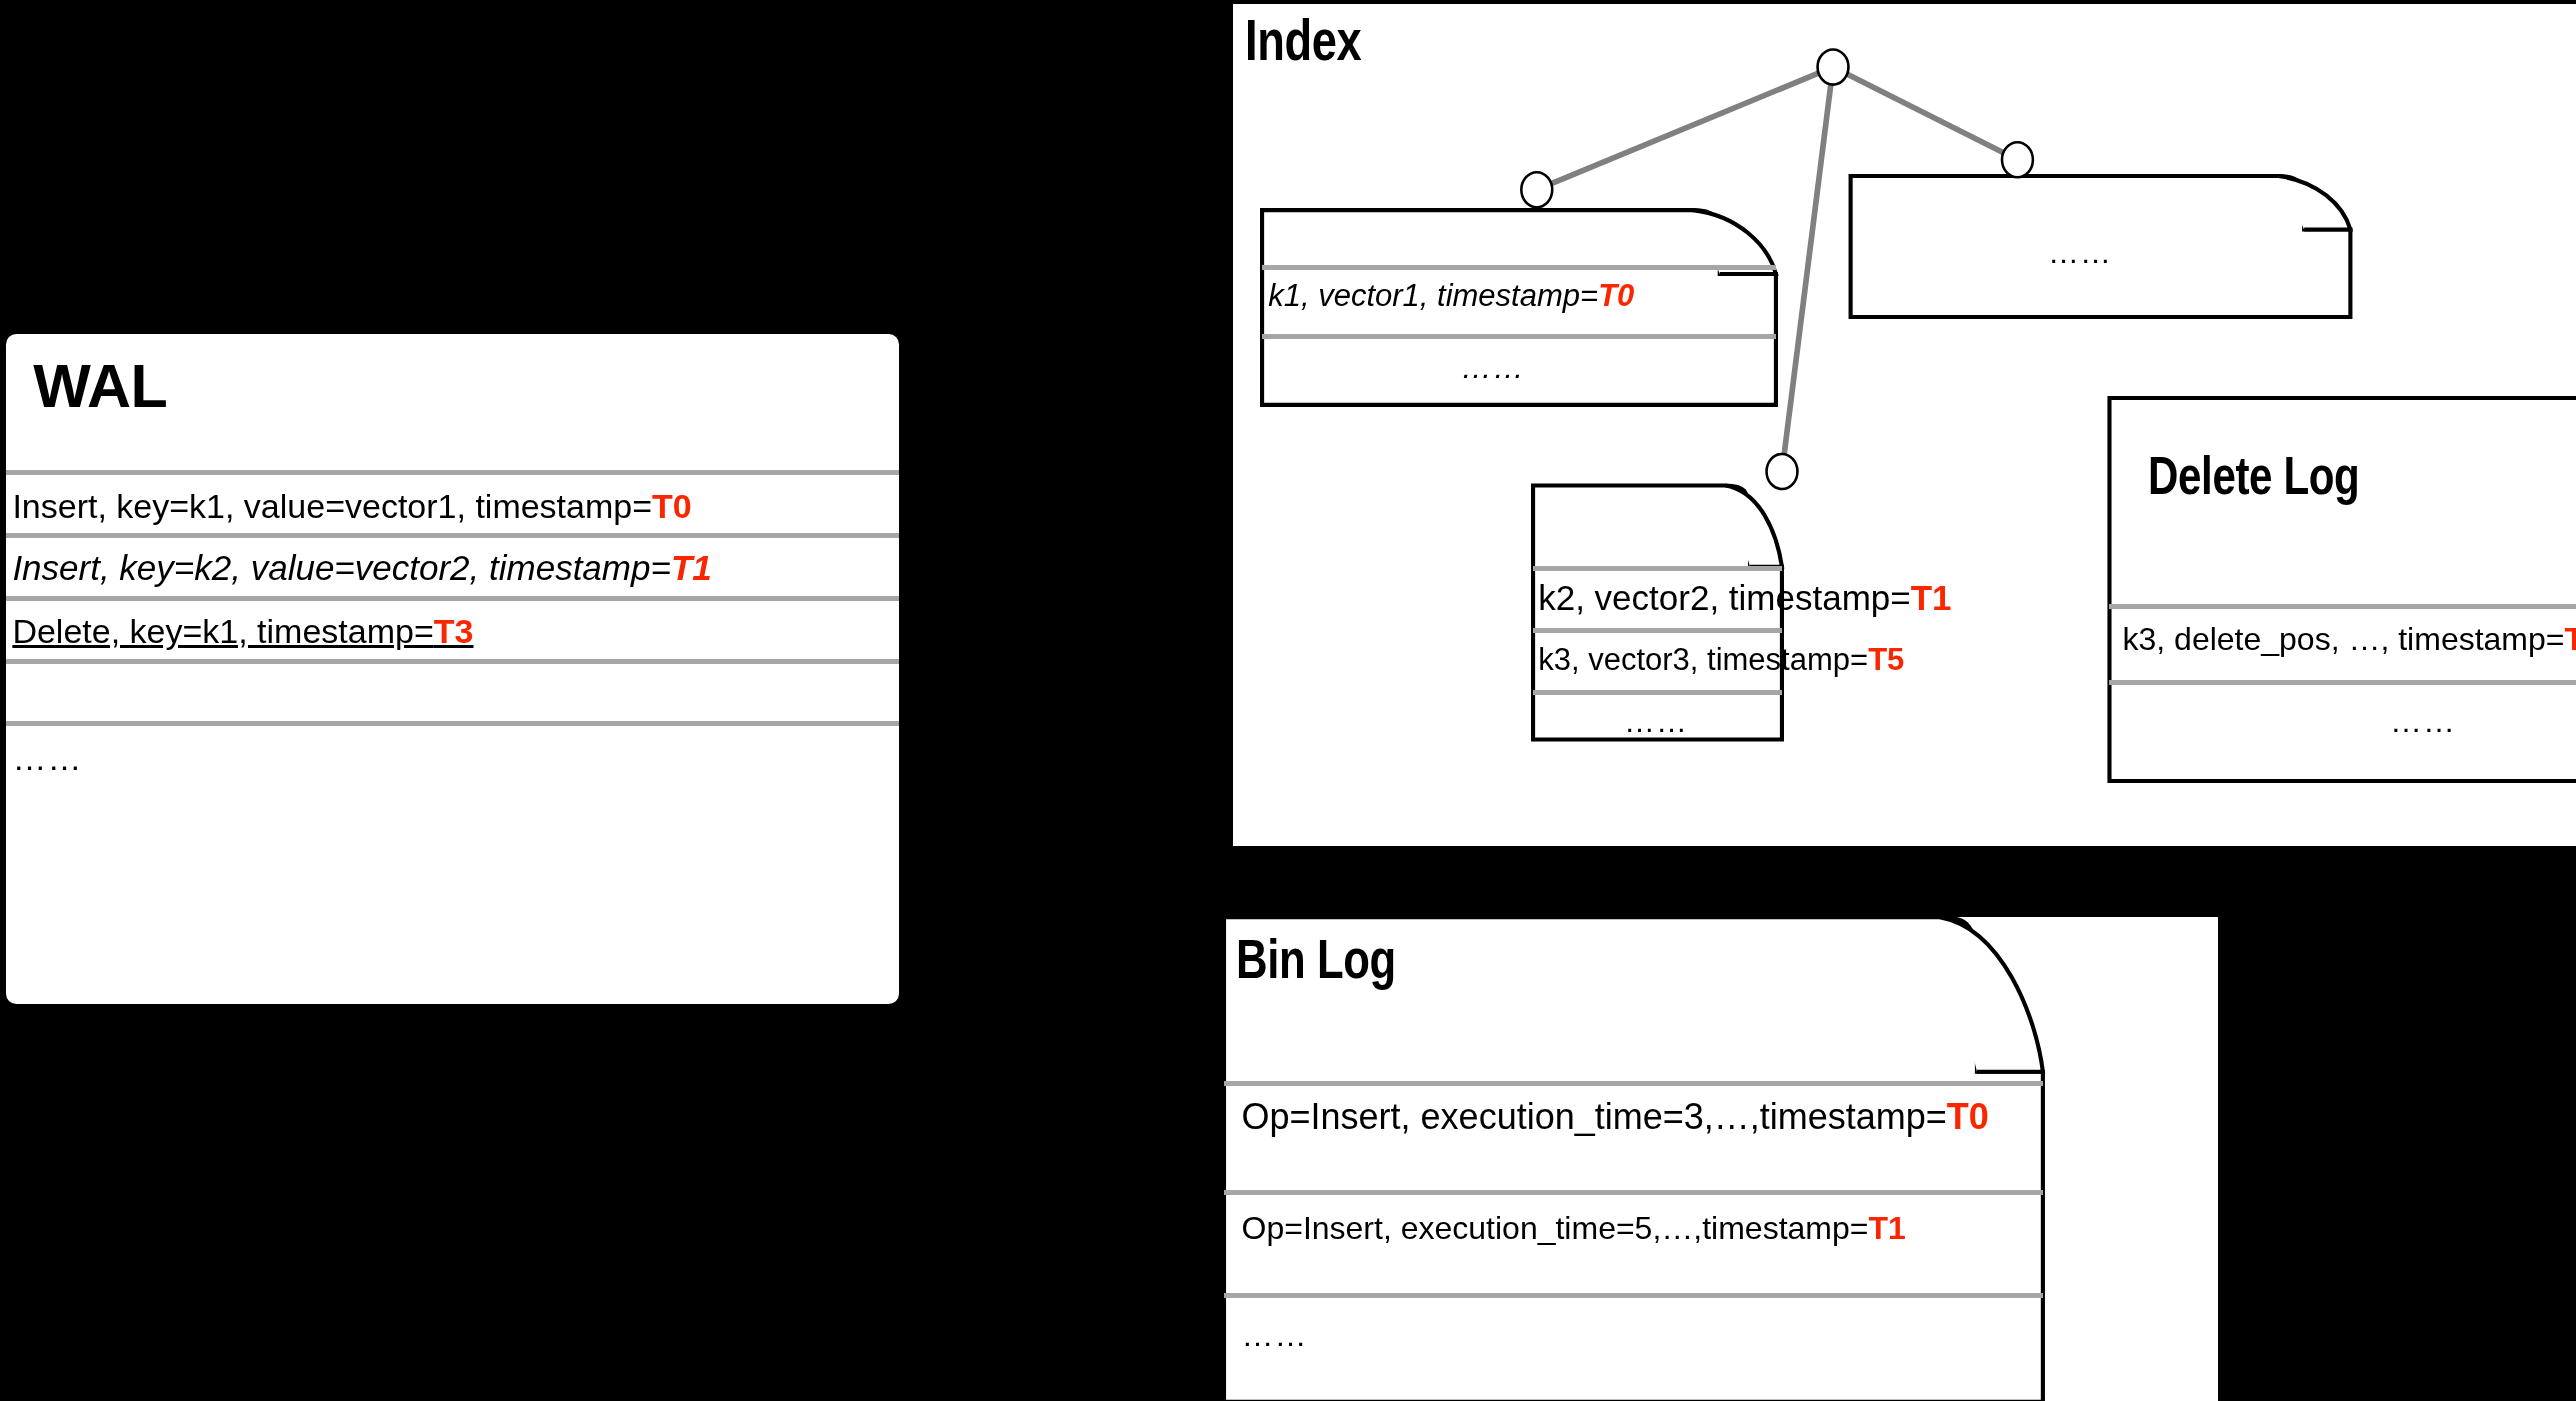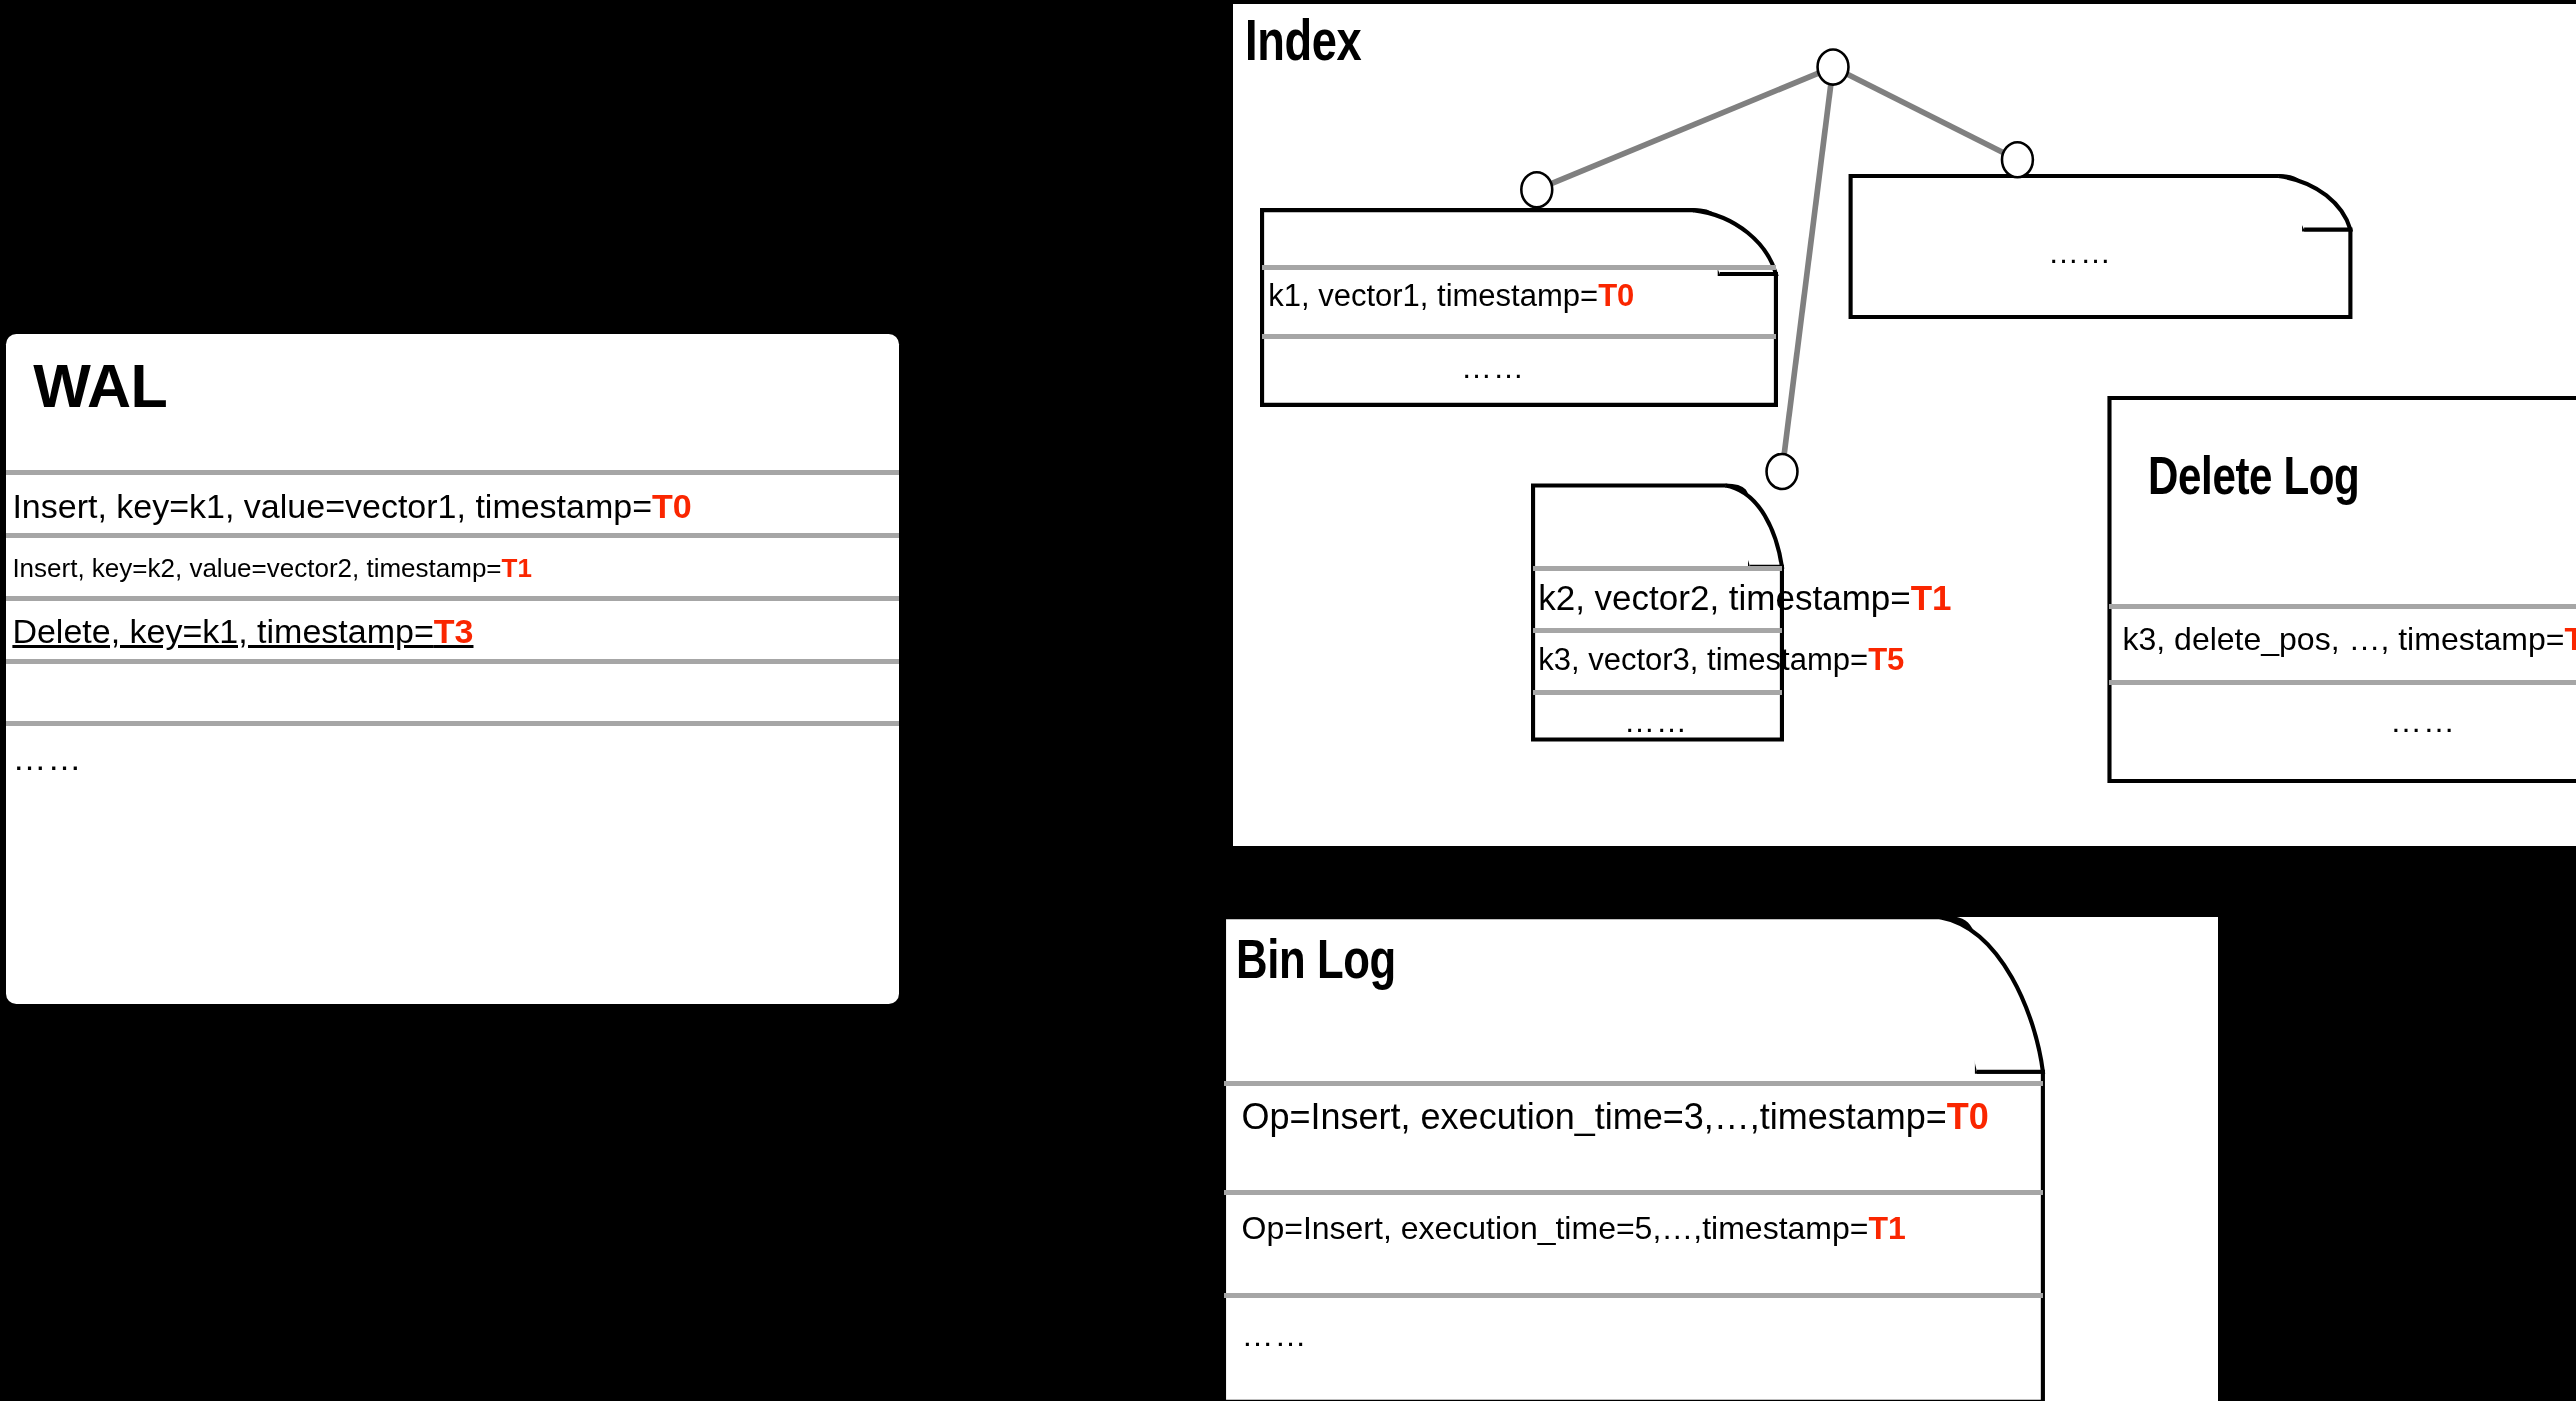--- a/index.html
+++ b/index.html
@@ -28,21 +28,21 @@
 
 <div class="panel wal-panel" style="left:6.2px;top:334px;width:893px;height:670px;">
   <div class="title" style="left:27px;top:21.6px;font-size:61px;line-height:61px;">WAL</div>
 
   <div class="divider" style="left:0;top:136px;width:893px;"></div>
   <div class="row-text" style="left:6.2px;top:155px;font-size:34px;line-height:34px;">
     <span>Insert, key=k1, value=vector1, timestamp=</span><span class="ts" style="color:#FA2600;">T0</span>
   </div>
 
   <div class="divider" style="left:0;top:199px;width:893px;"></div>
-  <div class="row-text" style="left:6.2px;top:217px;font-size:26px;line-height:34px;">
+  <div class="row-text" style="left:6.2px;top:217px;font-size:35px;line-height:34px;font-style:italic;">
     <span>Insert, key=k2, value=vector2, timestamp=</span><span class="ts" style="color:#FA2600;">T1</span>
   </div>
 
   <div class="divider" style="left:0;top:262px;width:893px;"></div>
   <div class="row-text" style="left:6.2px;top:280px;font-size:34px;line-height:34px;text-decoration:underline;">
     <span>Delete, key=k1, timestamp=</span><span class="ts" style="color:#FA2600;">T3</span>
   </div>
 
   <div class="divider" style="left:0;top:325px;width:893px;"></div>
 
@@ -55,21 +55,21 @@
 </div>
 
 <svg class="layer" width="2817" height="1402" viewBox="0 0 5468 2721">
   <g stroke="#808080" stroke-width="11" fill="none">
     <line x1="3558" y1="130" x2="2983" y2="368"></line>
     <line x1="3558" y1="130" x2="3916" y2="310"></line>
     <line x1="3558" y1="130" x2="3459" y2="915"></line>
   </g>
 </svg>
 
-<div class="panel" style="left:1260px;top:208px;width:518px;height:199px;">
+<div class="panel" style="left:1260px;top:208px;width:518px;height:199px;font-style:italic;">
   <svg class="layer" width="518" height="199" viewBox="0 0 1005 386">
     <path d="M4,4 L840,4 C885,4 885,18 892,60 L892,128 L1001,128 L1001,382 L4,382 Z" fill="#ffffff" stroke="#000000" stroke-width="8"></path>
     <path d="M840,4 C925,14 985,70 1001,128 L892,128" fill="#ffffff" stroke="#000000" stroke-width="8"></path>
   </svg>
   <div class="divider" style="left:2.1px;top:57px;width:514px;"></div>
   <div class="row-text" style="left:8.2px;top:72px;font-size:31px;line-height:31px;">
     <span>k1, vector1, timestamp=</span><span class="ts" style="color:#FA2600;">T0</span>
   </div>
   <div class="divider" style="left:2.1px;top:126px;width:514px;"></div>
   <div class="ell" style="left:201px;top:144px;font-size:31px;line-height:31px;">……</div>

